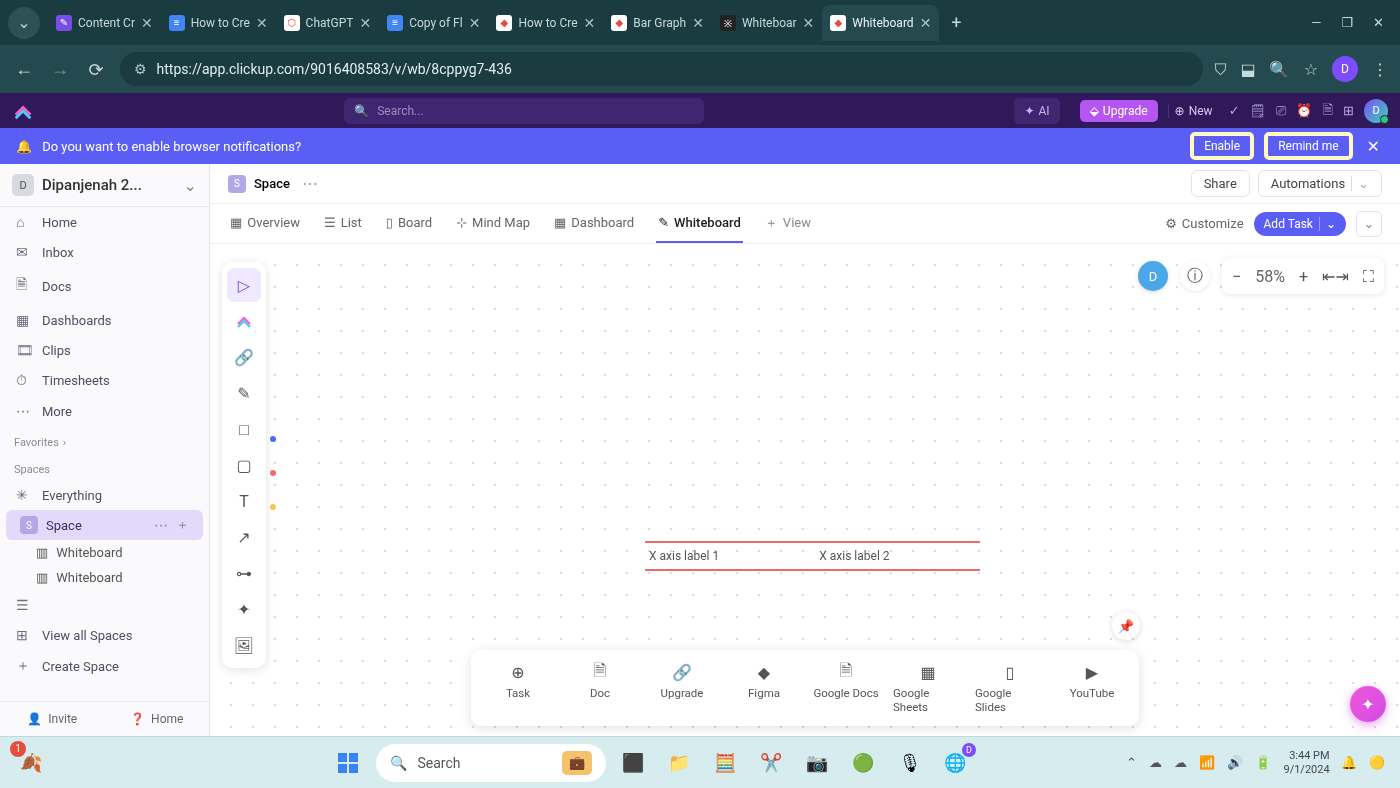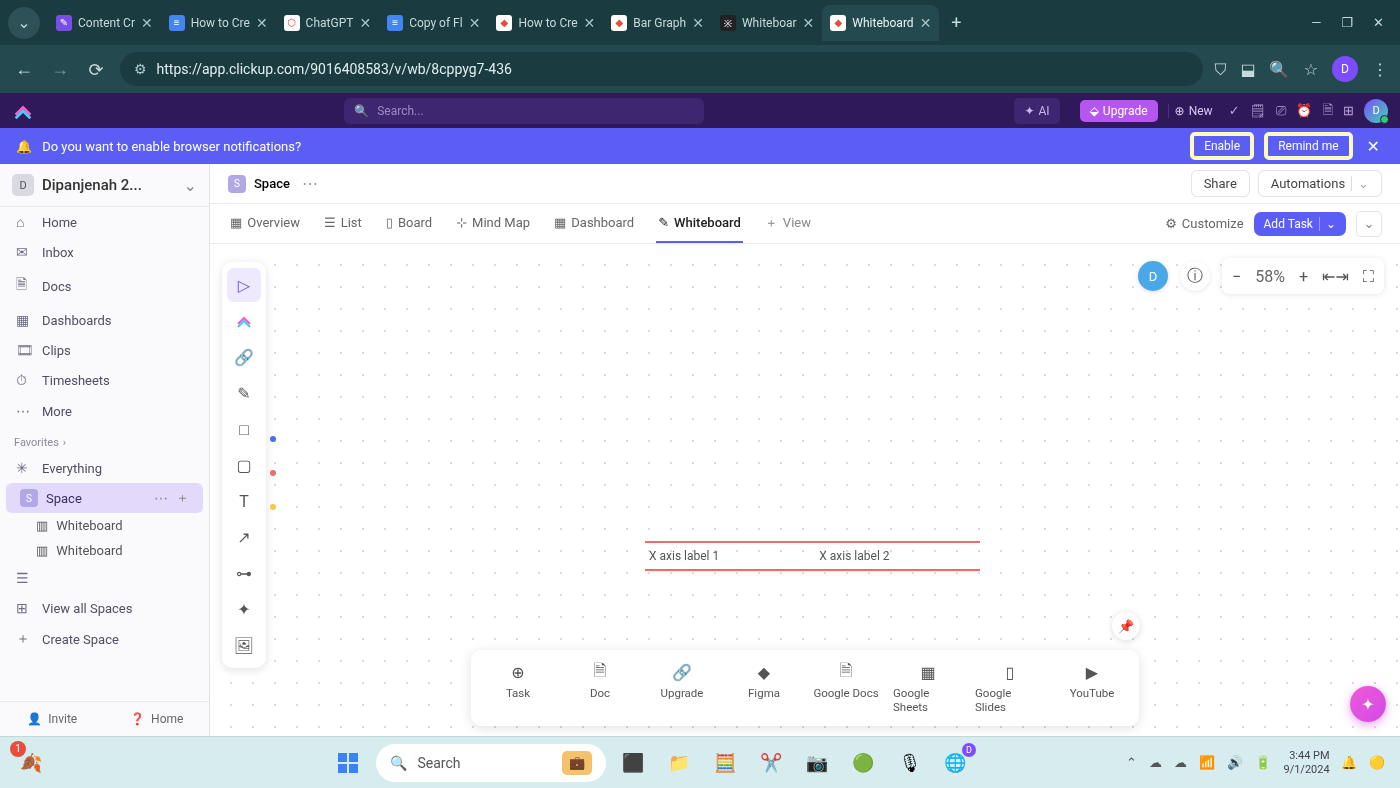--- a/index.html
+++ b/index.html
@@ -67,21 +67,21 @@
 .bc-dots { color:#999; font-size:16px; margin-left:4px; }
 .bc-right { margin-left:auto; display:flex; align-items:center; gap:8px; }
 .bc-btn { border:1px solid #e2e2e8; border-radius:6px; padding:5px 12px; font-size:13px; color:#444; cursor:pointer; background:#fff; }
 
 .view-tabs { height: 40px; border-bottom: 1px solid #eaeaef; display:flex; align-items:center; padding: 0 18px; gap: 20px; font-size: 13px; color: #666; }
 .view-tab { display:flex; align-items:center; gap:5px; cursor:pointer; padding: 0 2px; height:100%; border-bottom: 2px solid transparent; }
 .view-tab.active { color:#222; font-weight:500; border-bottom-color:#5a5ef5; }
 .view-tab.add { color:#888; }
 .vt-right { margin-left:auto; display:flex; align-items:center; gap:10px; }
 .customize { color:#666; font-size:13px; display:flex; align-items:center; gap:5px; cursor:pointer; }
-.add-task-btn { background:#5a5ef5; color:#fff; border-radius:7px; padding:5px 10px; font-size:12px; display:flex; align-items:center; gap:6px; cursor:pointer; }
+.add-task-btn { background:#5a5ef5; color:#fff; border-radius:12px; padding:5px 10px; font-size:12px; display:flex; align-items:center; gap:6px; cursor:pointer; }
 .add-task-chev { border-left:1px solid rgba(255,255,255,.4); padding-left:6px; }
 .tiny-chev { border:1px solid #e2e2e8; border-radius:5px; width:26px; height:26px; display:flex; align-items:center; justify-content:center; color:#888; cursor:pointer; }
 
 
 .canvas-wrap { flex:1; position:relative; background:#fff; overflow:hidden; }
 .dotgrid { position:absolute; inset:0; background-image: radial-gradient(#d9d9e0 1px, transparent 1px); background-size: 22px 22px; background-position: 10px 10px; }
 .wb-toolbar { position:absolute; left:12px; top:18px; background:#fff; border-radius:10px; box-shadow:0 2px 10px rgba(0,0,0,.12); width:44px; padding:6px 0; display:flex; flex-direction:column; align-items:center; gap:2px; }
 .wb-tool { width:34px; height:34px; border-radius:7px; display:flex; align-items:center; justify-content:center; color:#555; cursor:pointer; font-size:16px; }
 .wb-tool.active { background:#efe9ff; color:#6a4de0; }
 .color-dot { position:absolute; width:6px; height:6px; border-radius:50%; }
@@ -255,20 +255,21 @@
         </div>
         <div class="sb-item">
           <span class="sb-icon">⋯</span>
           <span>More</span>
         </div>
       </div>
     <div class="sb-section">
         <span>Favorites</span> 
         <span>›</span>
       </div>
+    <div class="sb-section">Spaces</div>
     <div class="sb-spaces">
       <div class="sb-item">
         <span class="sb-icon">✳</span>
         <span>Everything</span>
       </div>
       <div class="space-row active">
         <div class="sq">S</div>
         <span>Space</span>
         <span class="dots">⋯</span>
         <span style="color:#888;">＋</span>

